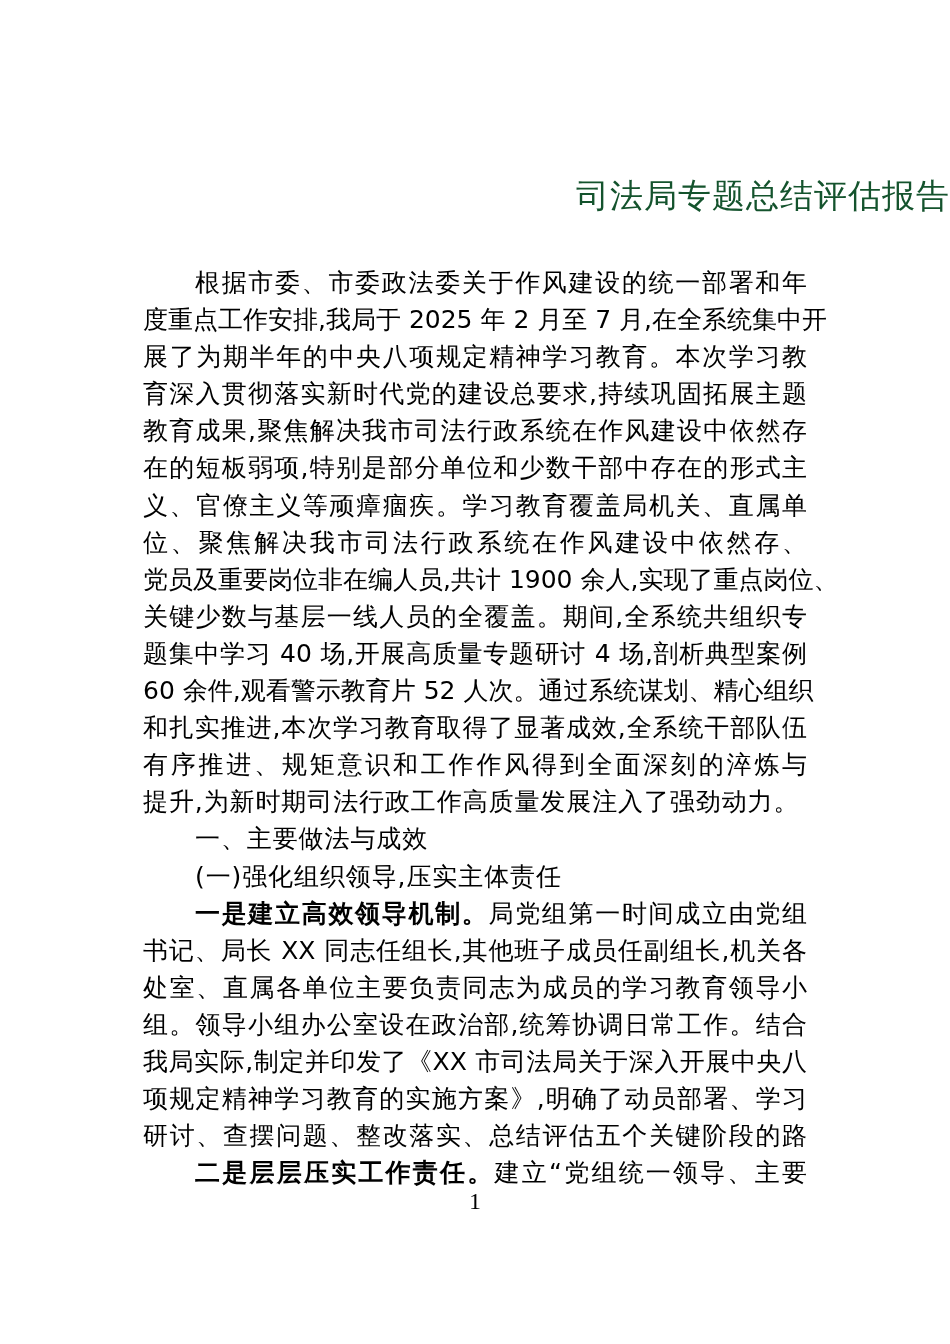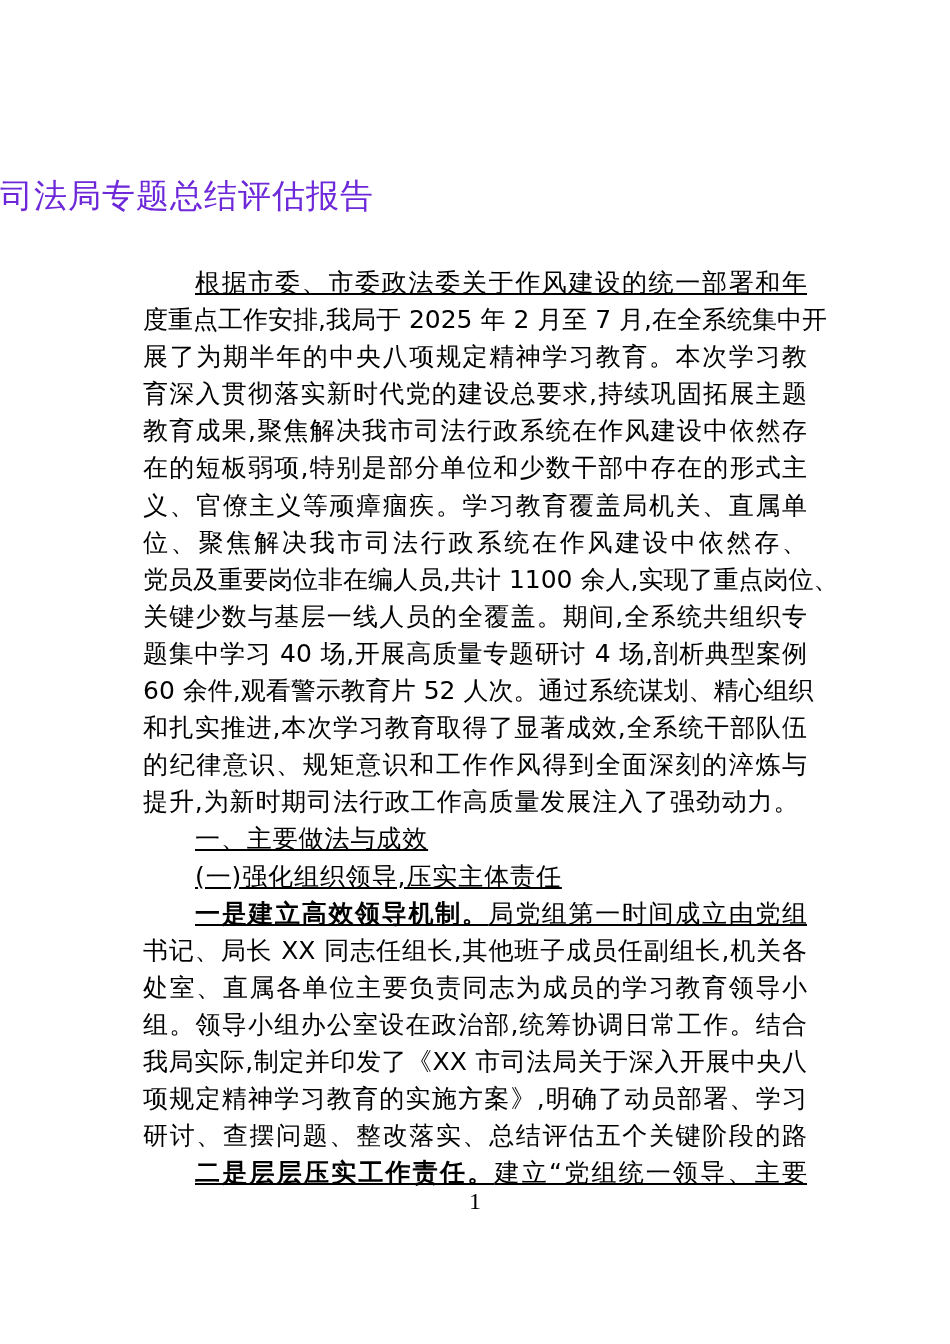--- a/index.html
+++ b/index.html
@@ -3,38 +3,38 @@
 <meta charset="utf-8">
 <style>
   html, body { margin: 0; padding: 0; background: #ffffff; }
   body { width: 950px; height: 1344px; position: relative; overflow: hidden; }
   .page {
     position: absolute; left: 0; top: 0; width: 950px; height: 1344px;
     background: #ffffff; color: #000000;
   }
   .title {
     position: absolute; left: 0; top: 172px; width: 950px;
-    text-align: left;
+    text-align: right;
     font-family: "DejaVu Sans", sans-serif;
     font-size: 33px; line-height: 48px; letter-spacing: 1px;
-    color: #6d28d9;
+    color: #14532d;
   }
   .body {
     position: absolute; left: 143px; top: 264px; width: 664px;
     font-family: "DejaVu Sans", "Liberation Serif", sans-serif;
     font-size: 25px;
     color: #000;
   }
   .line {
     height: 37.1px; line-height: 37.1px;
     white-space: nowrap;
     text-align: justify; text-align-last: justify;
     overflow: visible;
   }
-  .line.indent { padding-left: 52px; text-decoration: underline; }
+  .line.indent { padding-left: 52px; }
   .line.short { text-align-last: left; letter-spacing: 0.9px; }
   .bold { font-weight: bold; }
   .page-number {
     position: absolute; left: 0; top: 1188px; width: 950px;
     text-align: center;
     font-family: "Liberation Serif", serif; font-size: 24px;
     color: #000;
   }
 </style>
 </head>
@@ -46,26 +46,26 @@
 
   <div class="body">
     <div class="line indent">根据市委、市委政法委关于作风建设的统一部署和年</div>
     <div class="line">度重点工作安排,我局于 2025 年 2 月至 7 月,在全系统集中开</div>
     <div class="line">展了为期半年的中央八项规定精神学习教育。本次学习教</div>
     <div class="line">育深入贯彻落实新时代党的建设总要求,持续巩固拓展主题</div>
     <div class="line">教育成果,聚焦解决我市司法行政系统在作风建设中依然存</div>
     <div class="line">在的短板弱项,特别是部分单位和少数干部中存在的形式主</div>
     <div class="line">义、官僚主义等顽瘴痼疾。学习教育覆盖局机关、直属单</div>
     <div class="line">位、聚焦解决我市司法行政系统在作风建设中依然存、</div>
-    <div class="line">党员及重要岗位非在编人员,共计 1100 余人,实现了重点岗位、</div>
+    <div class="line">党员及重要岗位非在编人员,共计 1900 余人,实现了重点岗位、</div>
     <div class="line">关键少数与基层一线人员的全覆盖。期间,全系统共组织专</div>
     <div class="line">题集中学习 40 场,开展高质量专题研讨 4 场,剖析典型案例</div>
     <div class="line">60 余件,观看警示教育片 52 人次。通过系统谋划、精心组织</div>
     <div class="line">和扎实推进,本次学习教育取得了显著成效,全系统干部队伍</div>
-    <div class="line">的纪律意识、规矩意识和工作作风得到全面深刻的淬炼与</div>
+    <div class="line">有序推进、规矩意识和工作作风得到全面深刻的淬炼与</div>
     <div class="line short">提升,为新时期司法行政工作高质量发展注入了强劲动力。</div>
 
     <div class="line indent short">一、主要做法与成效</div>
     <div class="line indent short">(一)强化组织领导,压实主体责任</div>
 
     <div class="line indent"><span class="bold">一是建立高效领导机制。</span><span>局党组第一时间成立由党组</span></div>
     <div class="line">书记、局长 XX 同志任组长,其他班子成员任副组长,机关各</div>
     <div class="line">处室、直属各单位主要负责同志为成员的学习教育领导小</div>
     <div class="line">组。领导小组办公室设在政治部,统筹协调日常工作。结合</div>
     <div class="line">我局实际,制定并印发了《XX 市司法局关于深入开展中央八</div>

